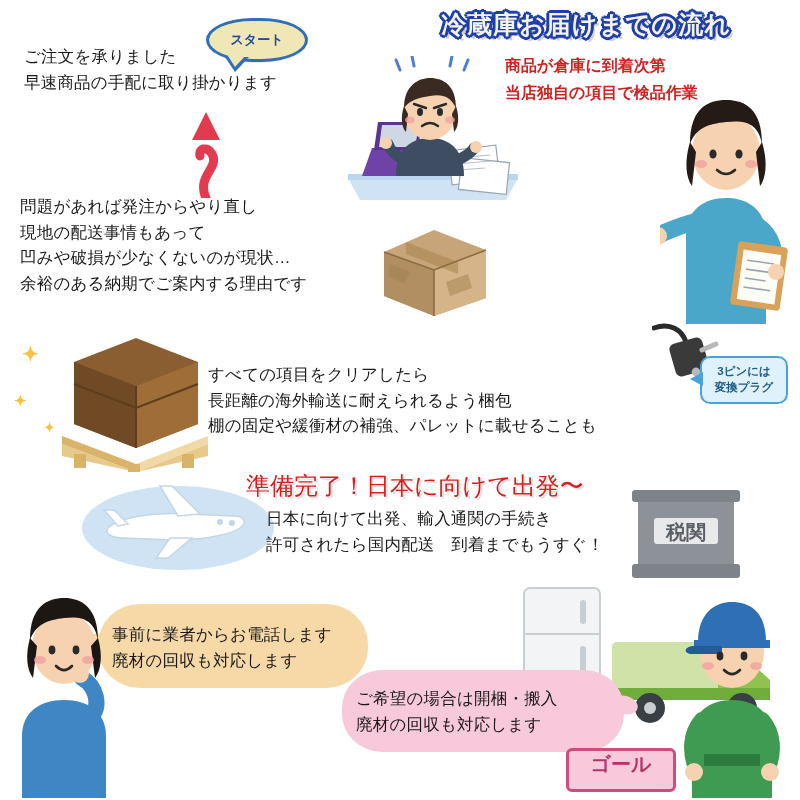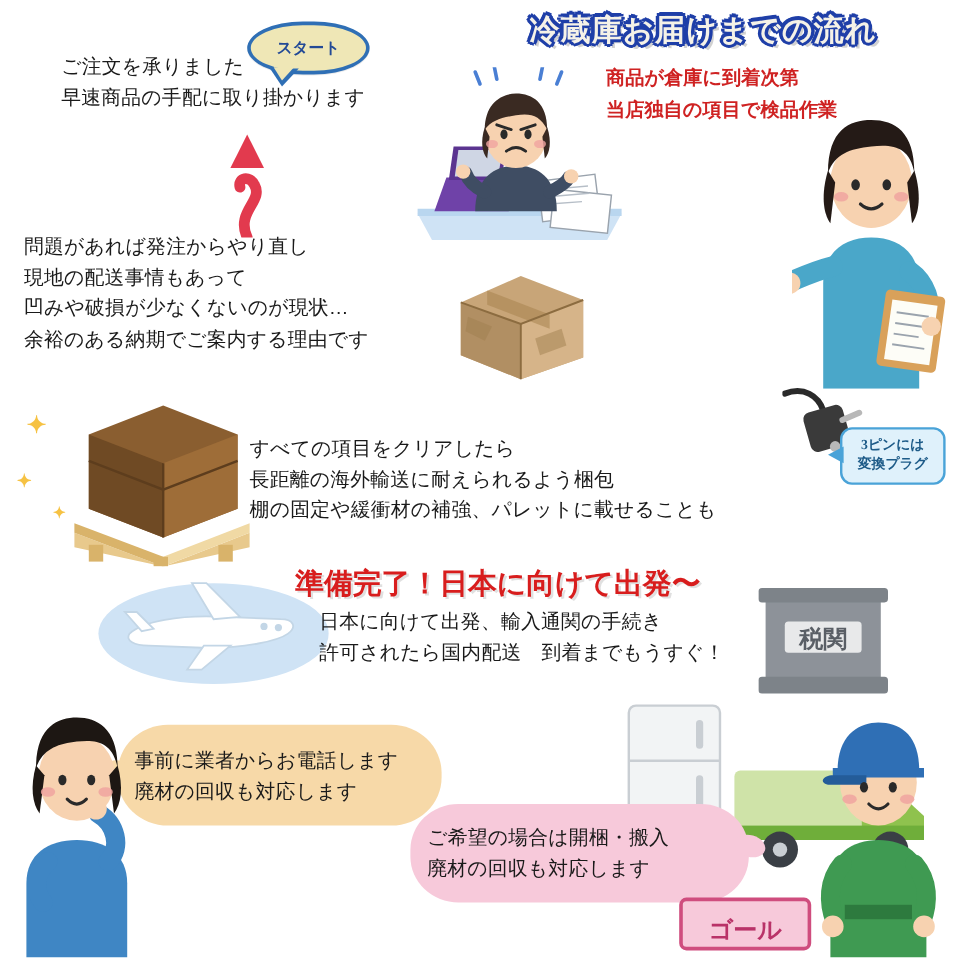--- a/index.html
+++ b/index.html
@@ -80,31 +80,31 @@
   
   #goal-badge {
     left: 566px; top: 748px;
     width: 104px; height: 38px;
     background: #f7c9da;
     border: 3px solid #cf4d7e;
     border-radius: 6px;
     color: #b93268;
     font-weight: bold;
     font-size: 20px;
-    display: flex; align-items: flex-end; justify-content: center;
-  }
-
-  
-  #order-text { left: 24px; top: 44px; margin-left: 27px; }
+    display: flex; align-items: flex-start; justify-content: center;
+  }
+
+  
+  #order-text { left: 24px; top: 44px; }
   #inspect-heading { left: 494px; top: 52px; color: #cf2222; font-weight: bold; font-size: 16px; line-height: 1.7; margin-left: 11px; }
   #problem-text { left: 20px; top: 194px; }
   #pack-text { left: 208px; top: 362px; }
   #depart-text {
     left: 246px; top: 470px;
-    color: #d81d1d; font-weight: bold; font-size: 24px;
+    color: #d81d1d; font-weight: normal; font-size: 24px;
     text-shadow: 2px 2px 0 rgba(0,0,0,.12);
   }
   #customs-text { left: 266px; top: 506px; }
   #phone-text { left: 112px; top: 622px; }
   #unpack-text { left: 356px; top: 686px; }
 
   
   #inspect-box {
     left: 490px; top: 126px;
     width: 262px; height: 190px;
@@ -127,21 +127,20 @@
     background: #dff1fb;
     border: 2px solid #4aa3d8;
     border-radius: 10px;
     color: #1d5b88;
     font-size: 11.5px;
     font-weight: bold;
     line-height: 1.35;
     text-align: center;
     display: flex; align-items: center; justify-content: center;
     white-space: pre;
-    font-family: Liberation Serif, serif;
   }
   #plug-bubble::after {
     content: "";
     position: absolute;
     left: -12px; top: 14px;
     width: 0; height: 0;
     border-top: 7px solid transparent;
     border-bottom: 7px solid transparent;
     border-right: 13px solid #4aa3d8;
   }

